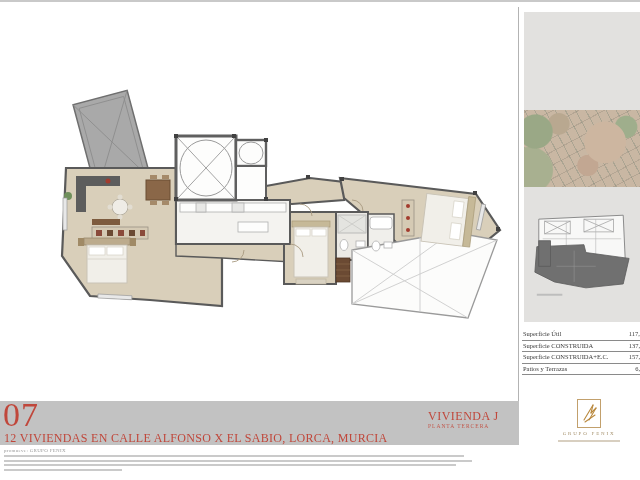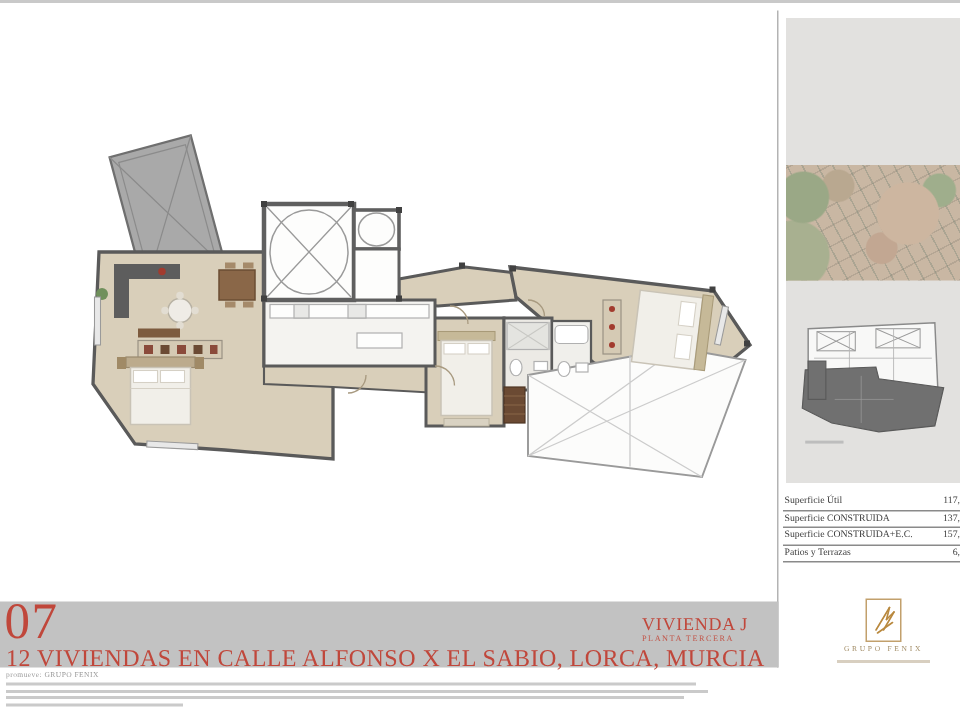--- a/index.html
+++ b/index.html
@@ -21,21 +21,21 @@
       repeating-linear-gradient(62deg, rgba(115,130,115,.35) 0 1px, transparent 1px 9px),
       repeating-linear-gradient(-28deg, rgba(150,140,125,.40) 0 1px, transparent 1px 12px);}
   .keyplan{left:527px;top:206px;width:108px;height:96px;}
   .areas{left:522px;top:329px;width:118px;}
   .arow{position:relative;height:10.5px;border-bottom:1px solid #8a8a8a;font-size:6.5px;
         color:#3c3c3c;line-height:10.5px;white-space:nowrap;}
   .arow .lbl{position:absolute;left:1px;top:0;}
   .arow .val{position:absolute;right:0;top:0;}
   .band{left:0;top:401px;width:519px;height:44px;background:#c2c2c2;}
   .num{left:3px;top:398px;font-size:34px;line-height:1;color:#c0473b;letter-spacing:1px;}
-  .addr{left:4px;top:431px;font-size:16px;color:#c0473b;letter-spacing:.3px;white-space:nowrap;}
+  .addr{left:4px;top:431px;font-size:12px;color:#c0473b;letter-spacing:.3px;white-space:nowrap;}
   .unit{left:428px;top:409px;font-size:12px;color:#c0473b;letter-spacing:.5px;}
   .floorlbl{left:428px;top:423px;font-size:5.5px;color:#c2564a;letter-spacing:1px;}
   .promo{left:4px;top:448px;font-size:5px;color:#9a9a9a;letter-spacing:.3px;}
   .fp{height:2px;background:#cacaca;}
   .logobox{left:577px;top:399px;width:22px;height:27px;border:1px solid #c2a06c;background:#fff;}
   .logoname{left:543px;top:431px;width:92px;text-align:center;font-size:5px;
             letter-spacing:1.8px;color:#a38e68;white-space:nowrap;}
   .logotag{left:558px;top:440px;width:62px;height:1.5px;background:#d8cfc0;}
 </style>
 </head>

